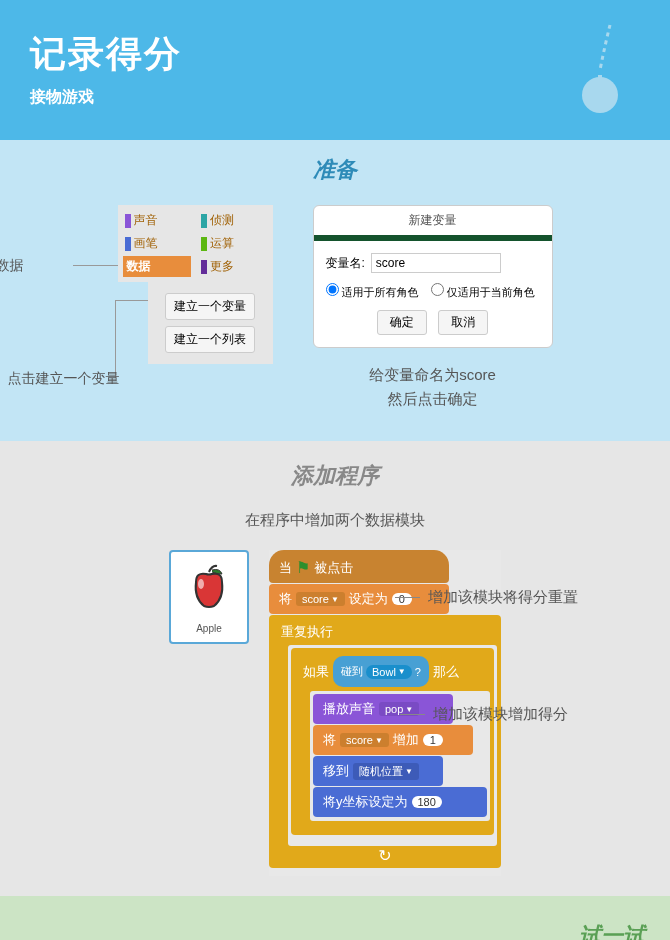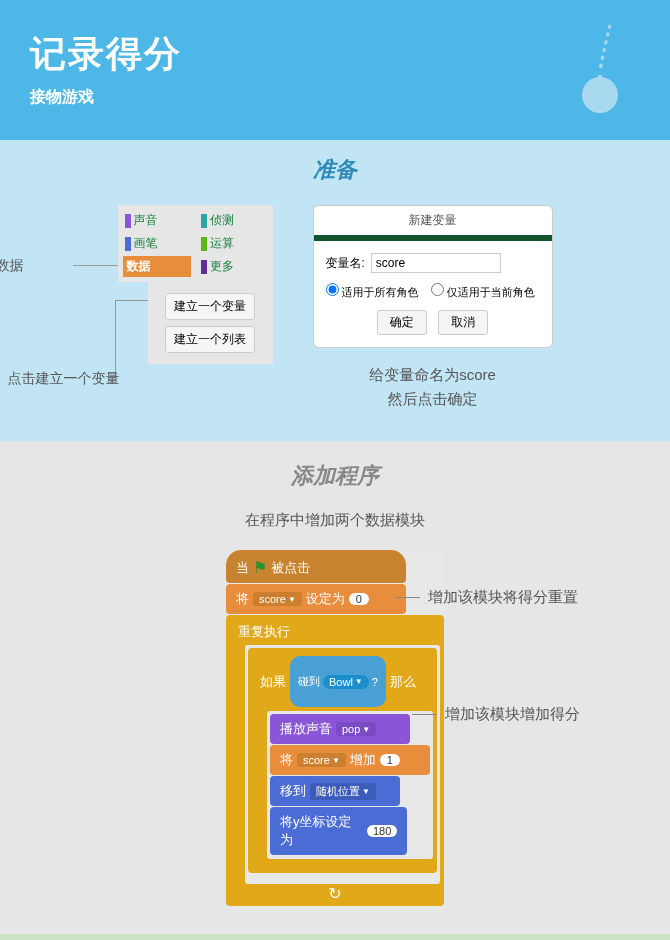--- a/index.html
+++ b/index.html
@@ -12,21 +12,21 @@
   .apple-decoration { position: absolute; right: 40px; top: 20px; }
   
   
   .section-prepare { background: #c2e5f5; padding: 15px 20px 30px 20px; }
   .section-title { text-align: center; color: #2e8bb8; font-size: 22px; font-weight: bold; margin-bottom: 20px; font-style: italic; }
   .prepare-content { display: flex; gap: 40px; justify-content: center; align-items: flex-start; }
   
   .left-panel { position: relative; }
   .category-box { background: #e6e6e6; width: 155px; padding: 5px; }
   .cat-grid { display: grid; grid-template-columns: 1fr 1fr; gap: 2px 8px; }
-  .cat-item { display: flex; align-items: center; font-size: 12px; color: #15803d; padding: 2px; }
+  .cat-item { display: flex; align-items: center; font-size: 12px; color: #a16207; padding: 2px; }
   .cat-swatch { width: 6px; height: 14px; margin-right: 3px; }
   .cat-item.active { background: #e88d3c; color: white; font-weight: bold; padding: 2px 4px; }
   .sw-purple { background: #8a55d7; }
   .sw-teal { background: #2ca5a5; }
   .sw-green-d { background: #4a6cd4; }
   .sw-green { background: #5cb712; }
   .sw-purple2 { background: #632d99; }
   
   .button-section { background: #e6e6e6; width: 125px; padding: 8px 5px; margin-top: 0; margin-left: 30px; text-align: center; }
   .create-btn { background: #f5f5f5; border: 1px solid #ccc; padding: 4px 8px; font-size: 12px; margin: 3px; display: inline-block; border-radius: 3px; }
@@ -69,26 +69,26 @@
   .c-body { background: #e8e8e8; margin-left: 15px; padding: 3px; border-radius: 3px; }
   .c-footer { height: 18px; display:flex; justify-content:center; align-items:center; color:white; }
   
   .dropdown { background: #cc7f2e; color: white; padding: 1px 6px; border-radius: 3px; font-size: 11px; display: inline-flex; align-items: center; gap: 2px; }
   .dropdown.dark { background: #7a4bc4; }
   .dropdown.blue { background: #3d5bb8; }
   .dropdown.cyan { background: #1a8fcc; border-radius: 7px; }
   .dd-arrow { font-size: 8px; }
   
   .value-pill { background: white; color: #333; padding: 0 6px; border-radius: 8px; font-size: 11px; min-width: 20px; text-align: center; }
-  .hex-input { background: #48a0d4; color: white; padding: 18px 8px; border-radius: 10px; font-size: 11px; display: inline-flex; align-items: center; gap:3px; }
+  .hex-input { background: #48a0d4; color: white; padding: 8px 8px; border-radius: 10px; font-size: 11px; display: inline-flex; align-items: center; gap:3px; }
   
   .side-note { color: #555; font-size: 15px; display: flex; align-items: center; }
   .note-line { display: inline-block; width: 25px; height: 1px; background: #888; margin-right: 8px; }
   .note-1 { position: absolute; left: 375px; top: 38px; }
-  .note-2 { position: absolute; left: 392px; top: 155px; }
+  .note-2 { position: absolute; left: 380px; top: 155px; }
   
   .flag-icon { color: #2d8f2d; font-size: 16px; }
   
   
   .section-try { background: #cce4c5; padding: 25px; text-align: center; }
   .try-title { color: #5aa055; font-size: 22px; font-weight: bold; font-style: italic; margin-bottom: 15px; text-align: right; }
   .try-text { color: #555; font-size: 15px; font-weight: bold; }
 </style>
 </head>
 <body>
@@ -171,20 +171,29 @@
       </div>
     </div>
   </div>
 </div>
 
 <div class="section-program">
   <div class="section-title" style="color:#888;">添加程序</div>
   <div class="program-subtitle">在程序中增加两个数据模块</div>
 
   <div class="program-content">
+    <div class="sprite-card">
+      <svg width="55" height="55" viewBox="0 0 55 55">
+        <path d="M 27 12 Q 30 5 35 6" stroke="#333" stroke-width="2" fill="none"></path>
+        <path d="M 30 10 Q 38 8 40 14 Q 35 14 30 12" fill="#2d7d2d" stroke="#333"></path>
+        <path d="M 14 22 Q 14 12 24 14 Q 27 15 30 14 Q 40 12 40 22 Q 42 38 32 46 Q 27 48 22 46 Q 12 38 14 22" fill="#d93636" stroke="#333" stroke-width="2"></path>
+        <ellipse cx="19" cy="24" rx="3" ry="5" fill="#fff" opacity="0.6"></ellipse>
+      </svg>
+      <div class="sprite-label">Apple</div>
+    </div>
 
     <div class="blocks-area">
       <div class="block block-hat">
         <span>当</span>
         <span class="flag-icon">⚑</span>
         <span>被点击</span>
       </div>
       <div class="block block-orange" style="width:180px;">
         <span>将</span>
         <span class="dropdown">
@@ -230,21 +239,21 @@
                 <span>增加</span>
                 <span class="value-pill">1</span>
               </div>
               <div class="block block-blue" style="width:130px;">
                 <span>移到</span>
                 <span class="dropdown blue">
                     <span>随机位置</span>
                     <span class="dd-arrow">▼</span>
                   </span>
               </div>
-              <div class="block block-blue" style="width:137px;">
+              <div class="block block-blue" style="width:174px;">
                 <span>将y坐标设定为</span>
                 <span class="value-pill">180</span>
               </div>
             </div>
             <div style="height:10px;"></div>
           </div>
         </div>
         <div class="c-footer">↻</div>
       </div>
     </div>

